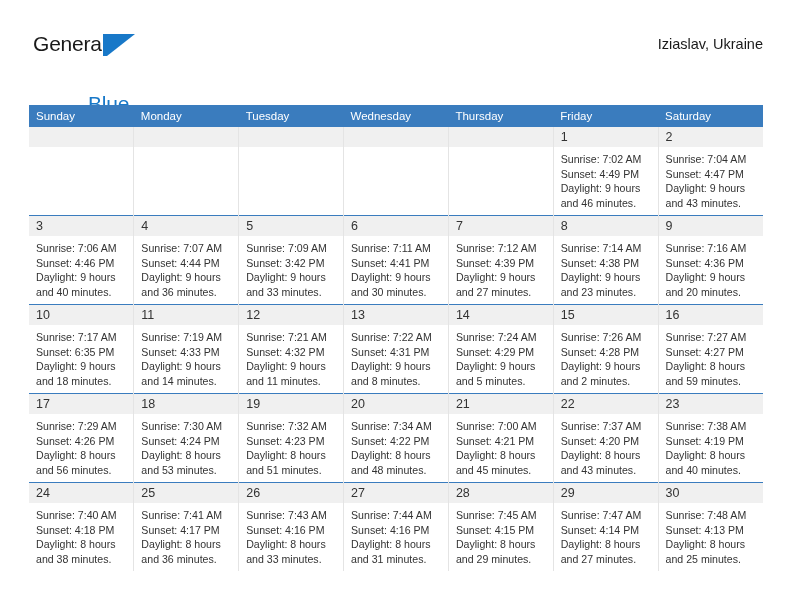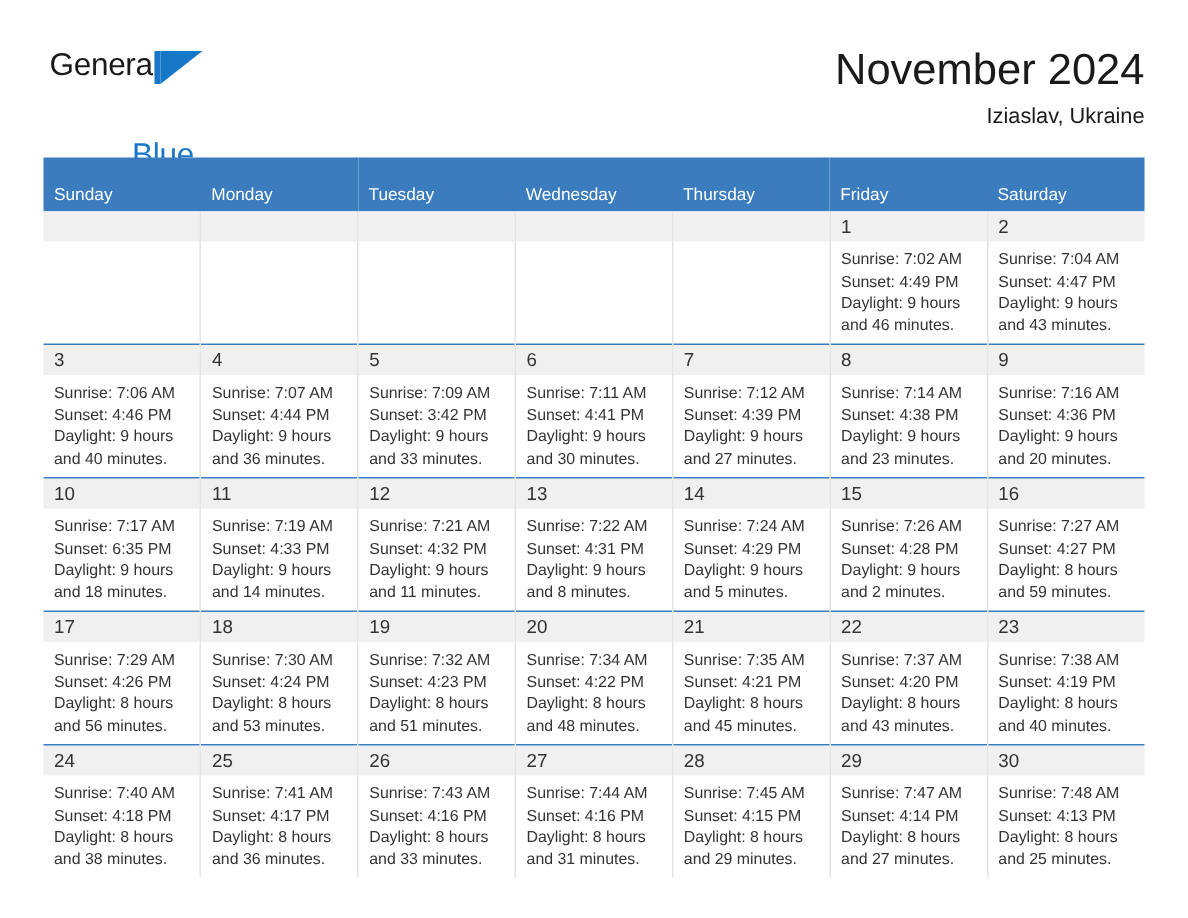--- a/index.html
+++ b/index.html
@@ -110,21 +110,21 @@
     width: 734px;
     border-collapse: collapse;
     table-layout: fixed;
   }
   .calendar th {
     background: #3a7cbe;
     color: #ffffff;
     font-size: 11.5px;
     font-weight: normal;
     text-align: left;
-    padding: 19px 0 5px 7px;
+    padding: 5px 0 5px 7px;
     height: 11px;
     border: none;
   }
   .calendar td {
     vertical-align: top;
     padding: 0;
     border-left: 1px solid #e4e4e4;
     border-top: 1px solid #3a7cbe;
     height: 88px;
     background: #ffffff;
@@ -166,21 +166,20 @@
     <div class="logo">
       <span class="logo-general">General</span>
       <span class="logo-mark">
         <span class="logo-bar"></span>
         <span class="logo-tri"></span>
       </span>
       <span class="logo-blue">Blue</span>
     </div>
 
     <div class="title-wrap">
-      <div class="title">November 2024</div>
       <div class="subtitle">Iziaslav, Ukraine</div>
     </div>
 
   </div>
 
   <table class="calendar">
     <thead>
       <tr>
         <th>Sunday</th>
         <th>Monday</th>
@@ -390,21 +389,21 @@
             <div class="info">
               <div>Sunrise: 7:34 AM</div>
               <div>Sunset: 4:22 PM</div>
               <div>Daylight: 8 hours</div>
               <div>and 48 minutes.</div>
             </div>
           </td>
           <td>
             <div class="daynum">21</div>
             <div class="info">
-              <div>Sunrise: 7:35 AM</div>
+              <div>Sunrise: 7:00 AM</div>
               <div>Sunset: 4:21 PM</div>
               <div>Daylight: 8 hours</div>
               <div>and 45 minutes.</div>
             </div>
           </td>
           <td>
             <div class="daynum">22</div>
             <div class="info">
               <div>Sunrise: 7:37 AM</div>
               <div>Sunset: 4:20 PM</div>

